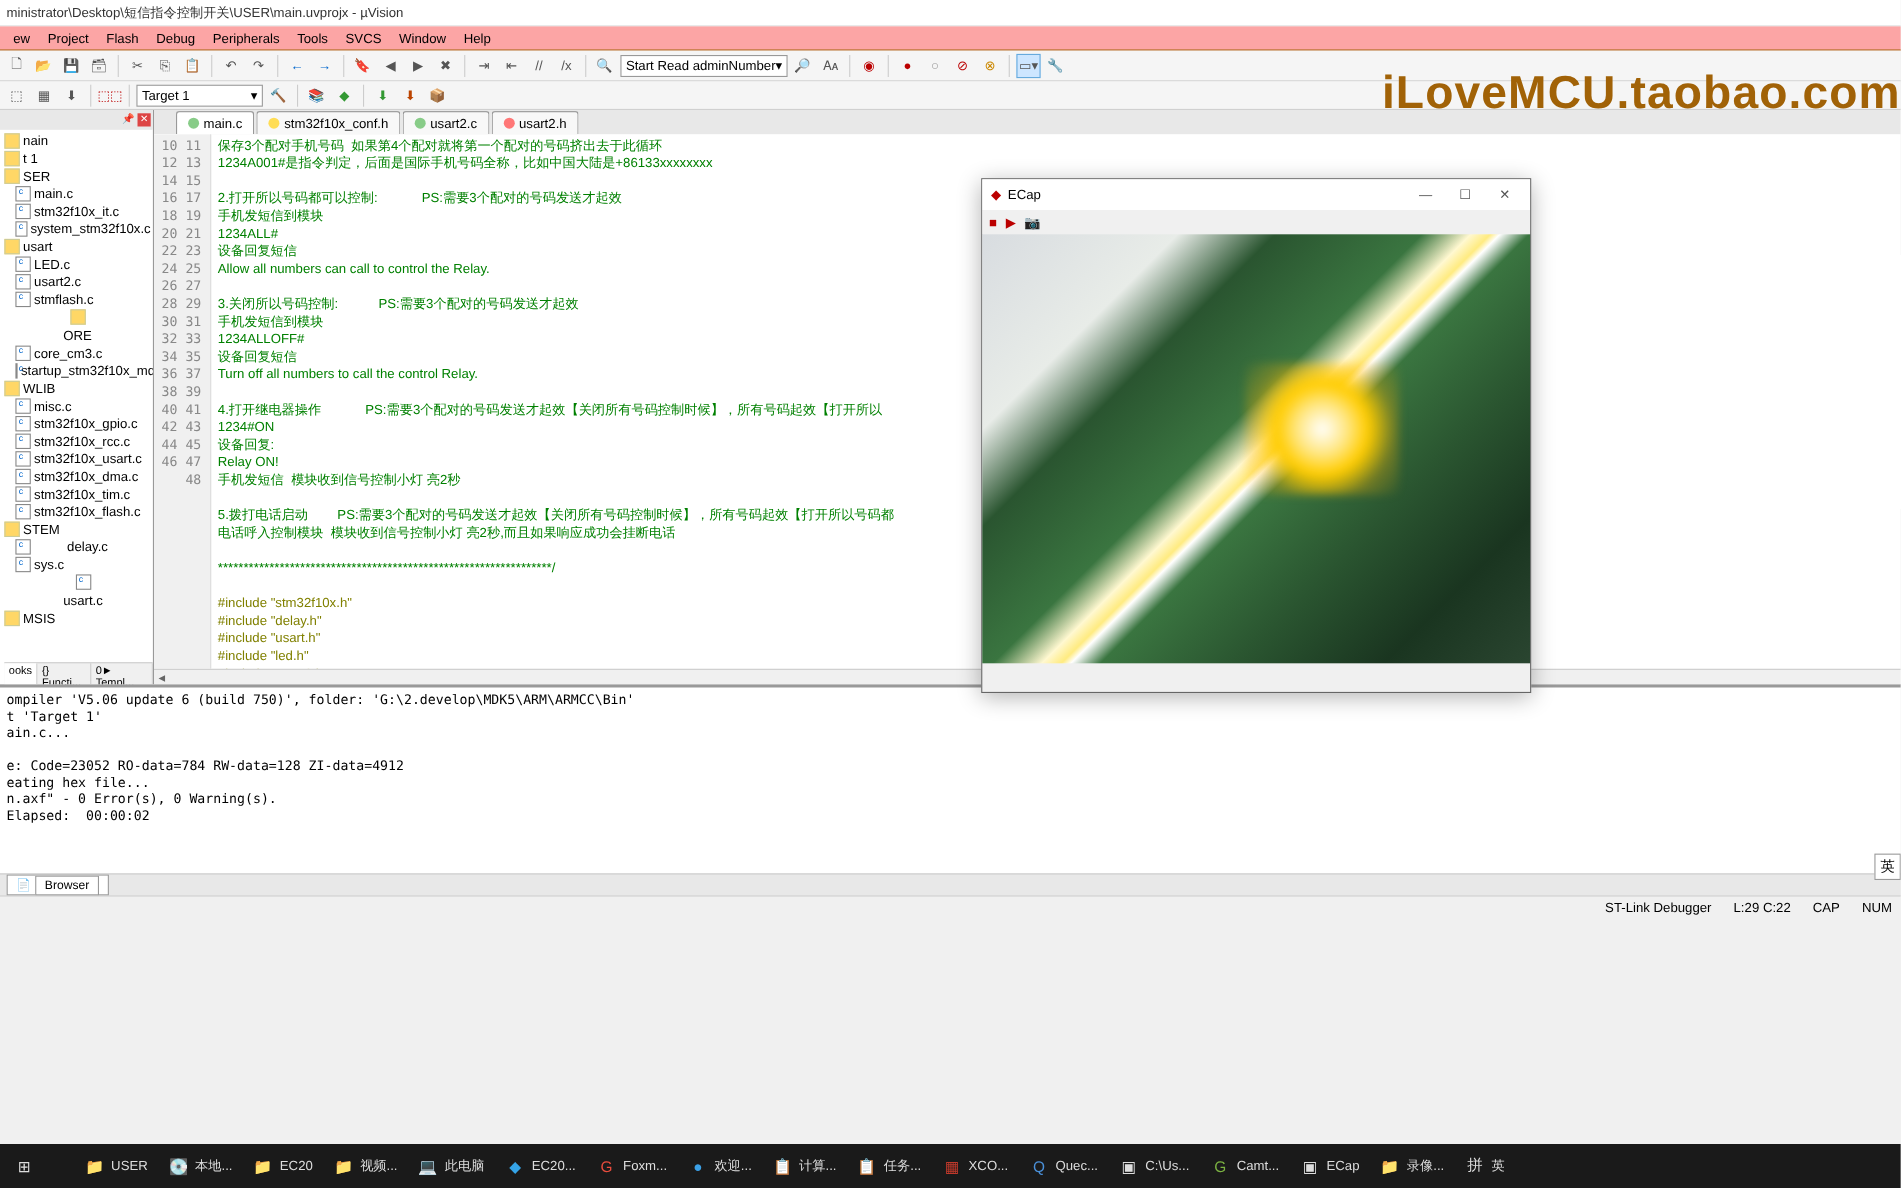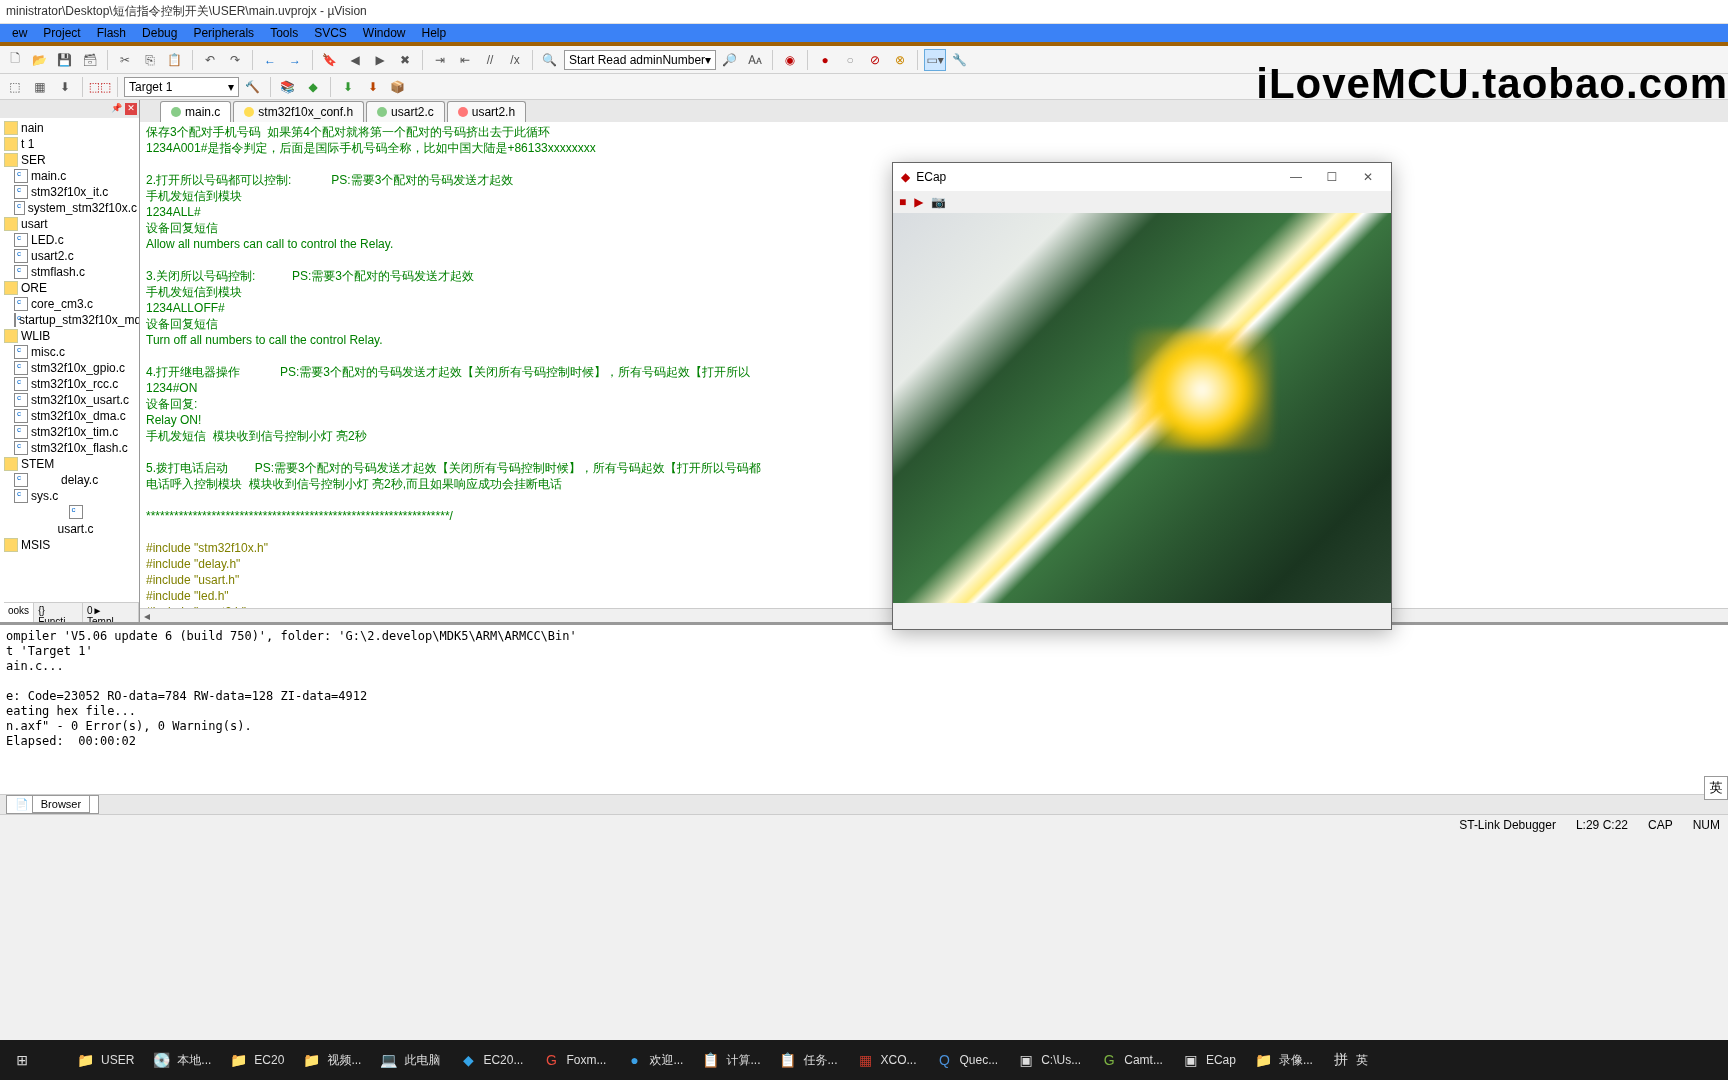--- a/index.html
+++ b/index.html
@@ -1,18 +1,18 @@
 <!DOCTYPE html>
 <html><head>
 <meta charset="utf-8">
 <style>
 * { margin:0; padding:0; box-sizing:border-box; font-family:"Microsoft YaHei","Segoe UI",Tahoma,sans-serif; font-size:12px; }
 body { background:#f0f0f0; width:1728px; height:1080px; overflow:hidden; position:relative; }
 .title-bar { height:24px; background:#fff; display:flex; align-items:center; padding:0 6px; color:#333; border-bottom:1px solid #e0e0e0; }
-.menu-bar { height:22px; background:#3b82f6; display:flex; align-items:center; padding:0 4px; border-bottom:4px solid #a16207; }
+.menu-bar { height:22px; background:#fca5a5; display:flex; align-items:center; padding:0 4px; border-bottom:1px solid #a16207; }
 .menu-bar span { padding:0 8px; cursor:pointer; }
 .toolbar { height:28px; background:#f5f5f5; display:flex; align-items:center; padding:0 4px; border-bottom:1px solid #d0d0d0; gap:3px; }
 .toolbar2 { height:26px; background:#f5f5f5; display:flex; align-items:center; padding:0 4px; border-bottom:1px solid #d0d0d0; gap:3px; }
 .tb-btn { width:22px; height:22px; display:flex; align-items:center; justify-content:center; border:1px solid transparent; cursor:pointer; color:#555; }
 .tb-sep { width:1px; height:20px; background:#ccc; margin:0 3px; }
 .tb-combo { height:20px; border:1px solid #999; background:#fff; padding:0 4px; font-size:11px; min-width:110px; display:flex; align-items:center; justify-content:space-between; }
 .main-area { display:flex; height:522px; }
 .project-panel { width:140px; background:#fff; border-right:1px solid #999; overflow:hidden; position:relative; }
 .panel-hdr { height:18px; background:#e8e8e8; display:flex; align-items:center; justify-content:flex-end; padding:0 2px; gap:2px; }
 .panel-hdr span{ width:12px; height:12px; font-size:9px; text-align:center; cursor:pointer; color:#666; }
@@ -44,21 +44,21 @@
 .task-item { height:34px; min-width:62px; padding:0 8px; display:flex; align-items:center; gap:5px; color:#ddd; font-size:11px; cursor:pointer; border-radius:2px; }
 .task-ico{width:20px;height:20px;display:inline-flex;align-items:center;justify-content:center;font-size:14px;}
 .ecap-win { position:absolute; left:892px; top:162px; width:500px; height:468px; background:#f0f0f0; border:1px solid #666; box-shadow:0 4px 20px rgba(0,0,0,0.3); }
 .ecap-title{height:28px;background:#fff;display:flex;align-items:center;padding:0 8px;gap:6px;}
 .ecap-title .t{flex:1;}
 .ecap-title .wbtn{width:30px;text-align:center;cursor:pointer;color:#555;}
 .ecap-menu{height:22px;background:#f8f8f8;display:flex;align-items:center;padding:0 6px;gap:14px;font-size:11px;}
 .ecap-tb{height:22px;background:#f0f0f0;display:flex;align-items:center;padding:0 6px;gap:8px;}
 .ecap-view{flex:1;background:linear-gradient(135deg,#d8dce0 0%,#e8ece8 20%,#2a5530 30%,#3a7540 45%,#fff8d0 50%,#ffeb80 52%,#fff 53%,#3a7540 56%,#2a5530 70%,#1a3520 85%,#2a4530 100%);height:390px;position:relative;overflow:hidden;}
 .pcb-glow{position:absolute;left:48%;top:30%;width:140px;height:120px;background:radial-gradient(circle,#fff 0%,#ffe680 25%,#ffcc00 45%,rgba(255,180,0,0.3) 70%,transparent 100%);filter:blur(4px);}
-.watermark{position:absolute;right:0;top:60px;font-size:42px;font-weight:bold;color:#000000;letter-spacing:1px;font-family:Arial;pointer-events:none;}
+.watermark{position:absolute;right:0;top:60px;font-size:42px;font-weight:bold;color:#a16207;letter-spacing:1px;font-family:Arial;pointer-events:none;}
 .ime-box{position:absolute;right:0;top:776px;width:24px;height:24px;border:1px solid #999;background:#fff;display:flex;align-items:center;justify-content:center;font-size:13px;}
 </style>
 </head>
 <body>
 
 <div class="title-bar">
   <span>ministrator\Desktop\短信指令控制开关\USER\main.uvprojx - µVision</span>
 </div>
 
 <div class="menu-bar" id="menubar">
@@ -180,21 +180,21 @@
           <span>LED.c</span>
         </div>
         <div class="tree-item" style="padding-left: 14px;">
           <span class="tree-ico ico-c"></span>
           <span>usart2.c</span>
         </div>
         <div class="tree-item" style="padding-left: 14px;">
           <span class="tree-ico ico-c"></span>
           <span>stmflash.c</span>
         </div>
-        <div class="tree-item" style="padding-left: 4px;">
+        <div class="tree-item" style="padding-left: 4px; flex-direction: column;">
           <span class="tree-ico ico-fold"></span>
           <span>ORE</span>
         </div>
         <div class="tree-item" style="padding-left: 14px;">
           <span class="tree-ico ico-c"></span>
           <span>core_cm3.c</span>
         </div>
         <div class="tree-item" style="padding-left: 14px;">
           <span class="tree-ico ico-c"></span>
           <span>startup_stm32f10x_md.s</span>
@@ -272,20 +272,60 @@
         <div class="ed-tab">
           <span class="ed-dot dot-g"></span>
           <span>usart2.c</span>
         </div>
         <div class="ed-tab">
           <span class="ed-dot dot-r"></span>
           <span>usart2.h</span>
         </div>
       </div>
     <div class="code-wrap">
+      <div class="gutter" id="gutter">10
+11
+12
+13
+14
+15
+16
+17
+18
+19
+20
+21
+22
+23
+24
+25
+26
+27
+28
+29
+30
+31
+32
+33
+34
+35
+36
+37
+38
+39
+40
+41
+42
+43
+44
+45
+46
+47
+48
+</div>
       <div class="code" id="code"><span class="cm">保存3个配对手机号码  如果第4个配对就将第一个配对的号码挤出去于此循环</span>
 <span class="cm">1234A001#是指令判定，后面是国际手机号码全称，比如中国大陆是+86133xxxxxxxx</span>
 
 <span class="cm">2.打开所以号码都可以控制:            PS:需要3个配对的号码发送才起效</span>
 <span class="cm">手机发短信到模块</span>
 <span class="cm">1234ALL#</span>
 <span class="cm">设备回复短信</span>
 <span class="cm">Allow all numbers can call to control the Relay.</span>
 
 <span class="cm">3.关闭所以号码控制:           PS:需要3个配对的号码发送才起效</span>

